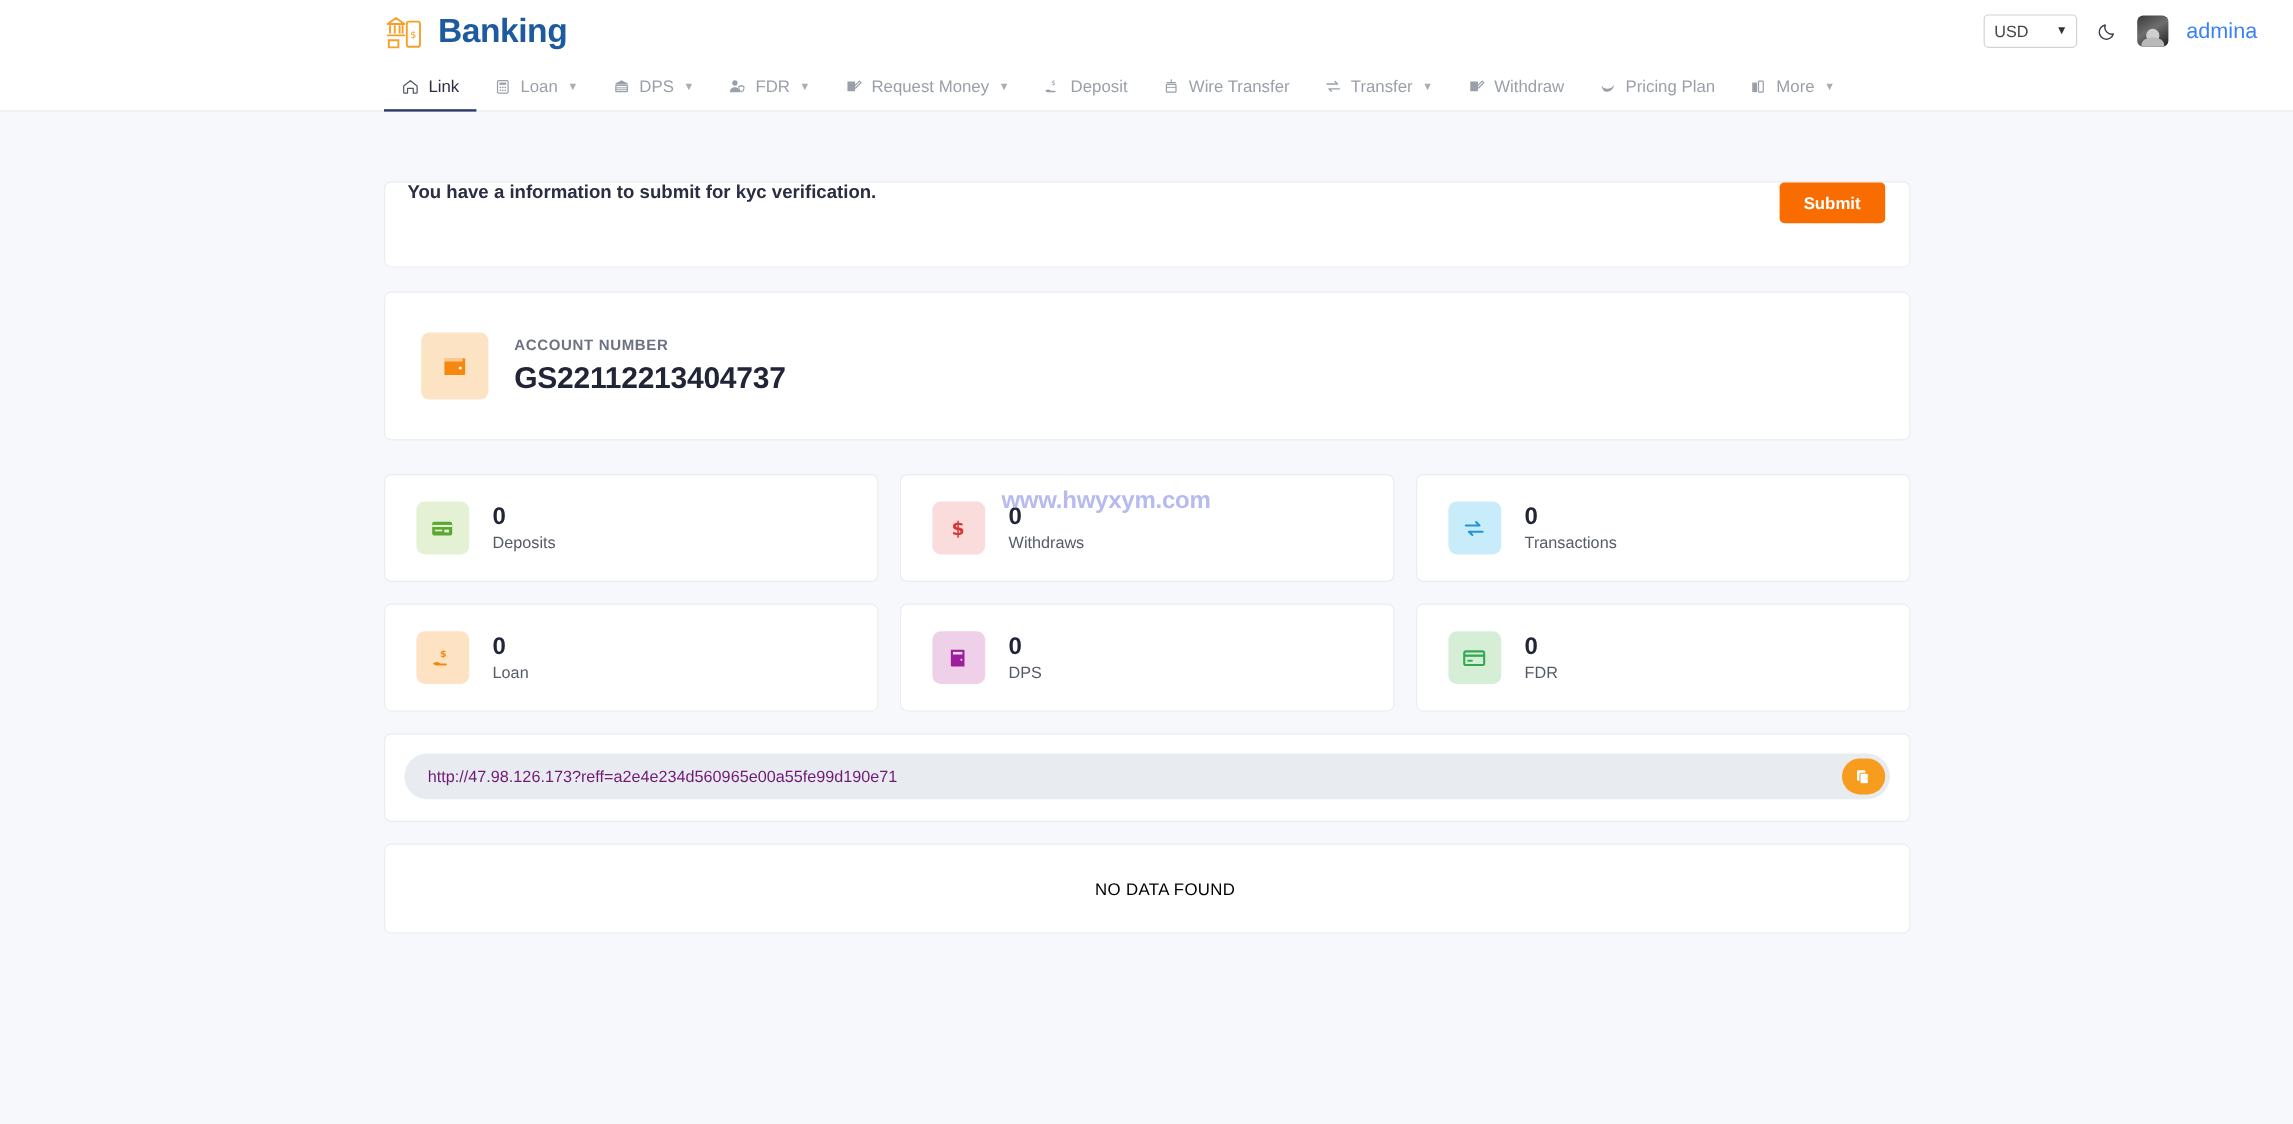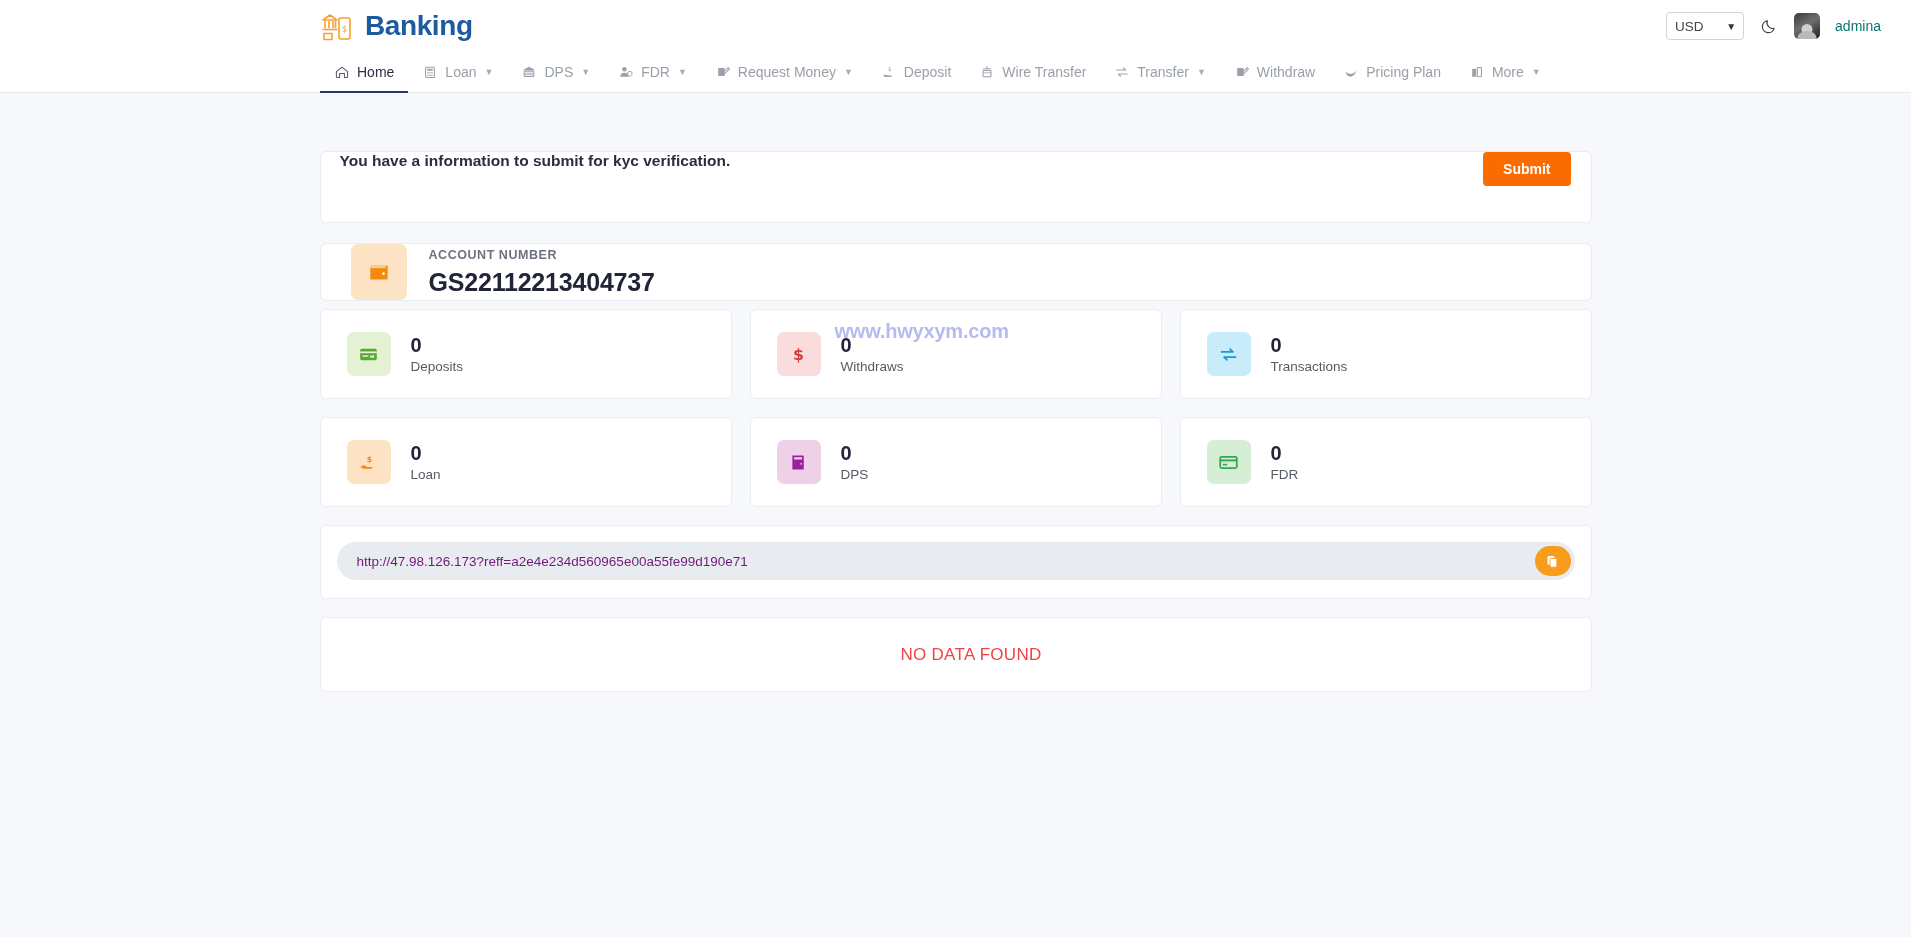--- a/index.html
+++ b/index.html
@@ -88,22 +88,22 @@
     content:"";
     position:absolute;
     left: 50%; bottom: -5px;
     width: 19px; height: 13px;
     border-radius: 50% 50% 0 0;
     background: #b9b9b9;
     transform: translateX(-50%);
     z-index: 2;
   }
   .username {
-    font-size: 14px;
-    color: #0f766e;
+    font-size: 18px;
+    color: #3b82f6;
   }
 
   
   .navbar {
     height: 41px;
     background: #fff;
     border-bottom: 1px solid #e7e9ee;
     display: flex;
     align-items: stretch;
     padding-left: 320px;
@@ -167,22 +167,21 @@
     font-size: 14px;
     font-weight: 600;
     padding: 9px 20px;
     cursor: pointer;
   }
 
   
   .info-row {
     display: flex;
     gap: 1px;
-    margin-bottom: 8px;
-    flex-direction: column;
+    margin-bottom: 28px;
   }
   .info-card {
     flex: 1;
     height: 124px;
     display: flex;
     align-items: center;
     padding: 0 30px;
     gap: 22px;
   }
   .ico-box {
@@ -291,22 +290,22 @@
     padding: 16px 18px 15px 18px;
     border-bottom: 1px solid #eaedf2;
     font-size: 15px;
     color: #2b2d42;
   }
   .recent-body {
     height: 73px;
     display: flex;
     align-items: center;
     justify-content: center;
-    font-size: 17px;
-    color: #ef4444;
+    font-size: 14px;
+    color: #000000;
     letter-spacing: .3px;
     padding-left: 31px;
   }
 </style>
 </head>
 <body>
 
 <div class="topbar">
   <div class="brand">
     <svg class="brand-logo" viewBox="0 0 36 32">
@@ -340,21 +339,21 @@
     <span class="username">admina</span>
   </div>
 </div>
 
 <div class="navbar">
 
   <div class="nav-item active">
     <svg class="nav-ico" viewBox="0 0 20 20">
       <path d="M3 9.5 10 4l7 5.5V16a1 1 0 0 1-1 1h-3v-5H7v5H4a1 1 0 0 1-1-1z" fill="none" stroke="#53586b" stroke-width="1.3" stroke-linejoin="round"></path>
     </svg>
-    <span>Home</span>
+    <span>Link</span>
   </div>
 
   <div class="nav-item">
     <svg class="nav-ico" viewBox="0 0 20 20">
       <rect x="4.5" y="4" width="11" height="13" rx="1.2" fill="none" stroke="#9aa0a9" stroke-width="1.3"></rect>
       <rect x="6.5" y="6" width="7" height="2.4" fill="#9aa0a9"></rect>
       <circle cx="7.5" cy="11" r=".9" fill="#9aa0a9"></circle>
         <circle cx="10" cy="11" r=".9" fill="#9aa0a9"></circle>
       <circle cx="12.5" cy="11" r=".9" fill="#9aa0a9"></circle>
         <circle cx="7.5" cy="14" r=".9" fill="#9aa0a9"></circle>

